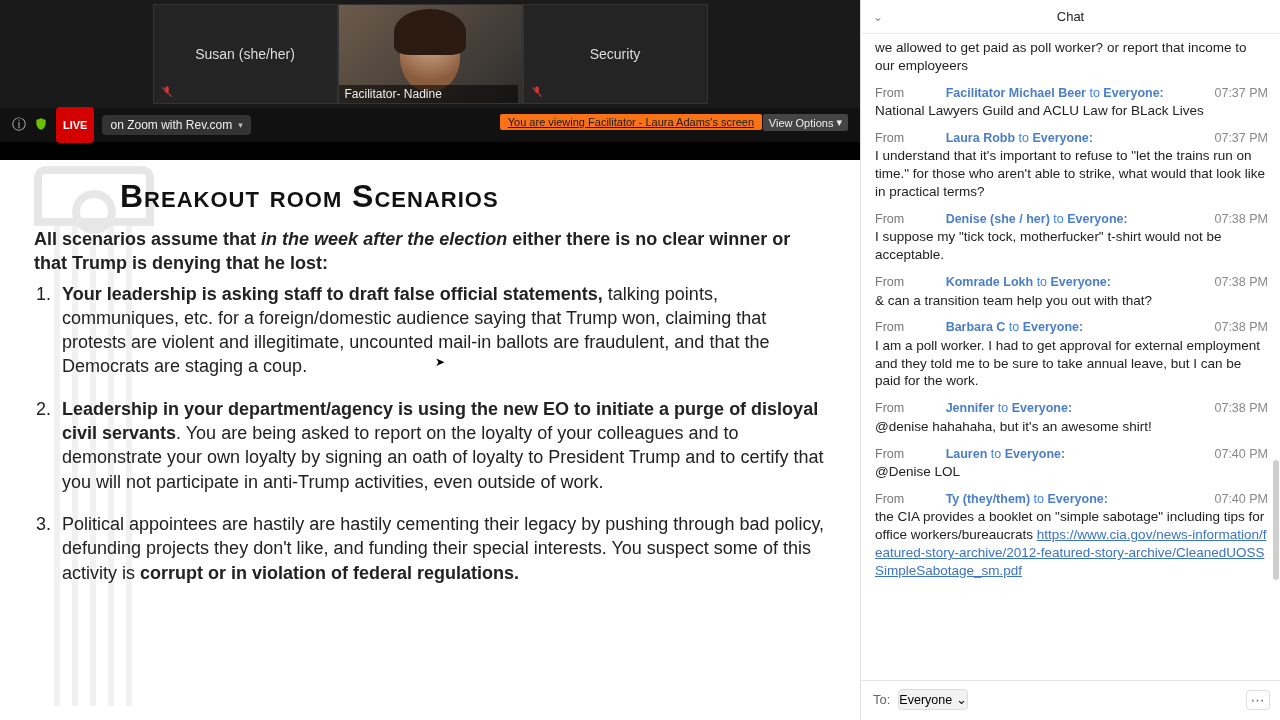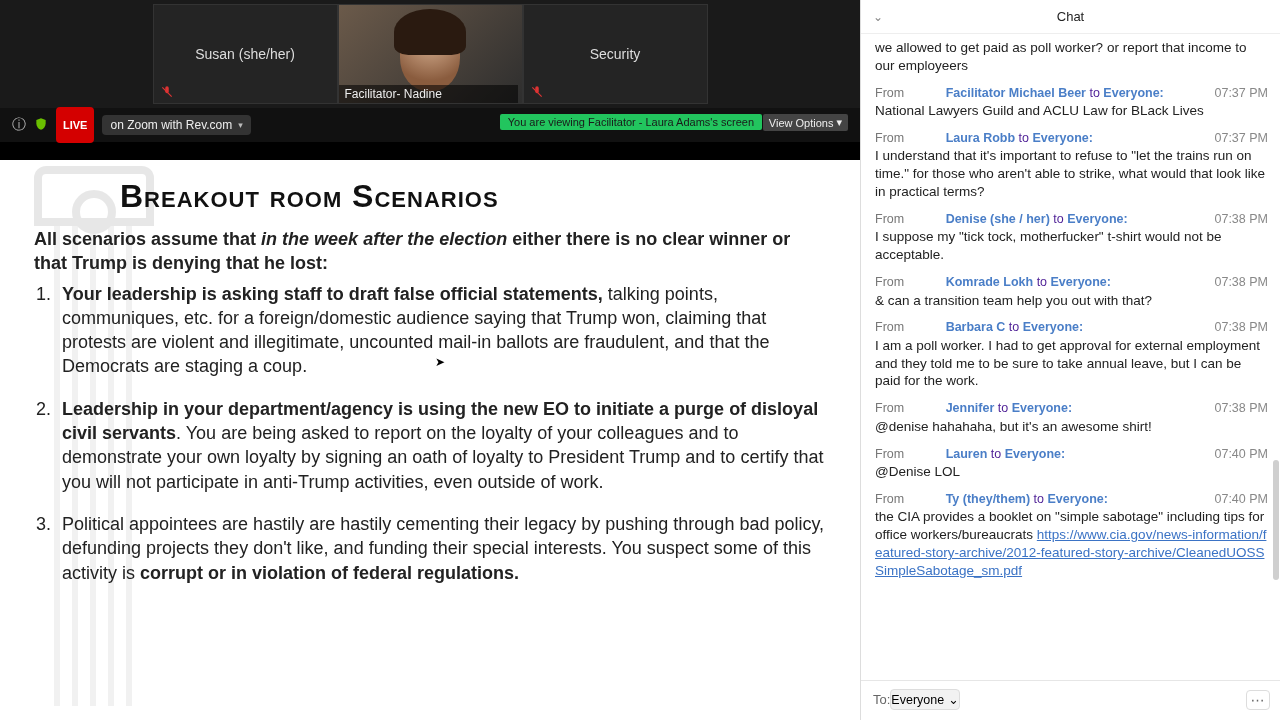--- a/index.html
+++ b/index.html
@@ -14,21 +14,21 @@
   .mute-ico svg { width:14px; height:14px; }
   .nadine-thumb { position:absolute; inset:0; background:linear-gradient(135deg,#6b5a4a 0%,#2e2e2e 100%); display:flex; align-items:center; justify-content:center; }
   .face { width:60px; height:74px; background:radial-gradient(circle at 50% 30%, #d9b293 0%, #8a5c3e 70%); border-radius:50% 50% 45% 45%; position:relative; }
   .hair { position:absolute; top:-8px; left:-6px; right:-6px; height:46px; background:#2a1a10; border-radius:50% 50% 20% 20%; }
   .toolbar { height:34px; background:#111; display:flex; align-items:center; gap:8px; padding:0 12px; position:relative; }
   .info-ico { color:#bbb; font-size:14px; cursor:pointer; }
   .shield-ico { color:#8bc34a; font-size:12px; cursor:pointer; }
   .live-badge { background:#d40000; color:#fff; font-size:11px; font-weight:700; padding:12px 7px; border-radius:4px; }
   .stream-pill { background:#333; color:#eee; font-size:12px; padding:3px 8px 3px 8px; border-radius:4px; display:flex; align-items:center; gap:6px; cursor:pointer; }
   .stream-pill .caret { font-size:9px; color:#bbb; }
-  .share-banner { position:absolute; right:98px; top:6px; background:#22c55e; color:#1a1a1a; font-size:11px; padding:2px 8px; border-radius:2px; }
+  .share-banner { position:absolute; right:98px; top:6px; background:#f97316; color:#1a1a1a; font-size:11px; padding:2px 8px; border-radius:2px;text-decoration:underline; }
   .view-opts { position:absolute; right:12px; top:6px; background:#444; color:#eee; font-size:11px; padding:2px 6px; border-radius:2px; cursor:pointer; display:flex; align-items:center; gap:3px; }
   .slide-area { flex:1; background:#000; padding:18px 0 0 0; }
   .slide { background:#fff; height:100%; width:100%; padding:18px 34px 0 34px; position:relative; overflow:hidden; }
   .column-deco { position:absolute; left:34px; top:6px; width:120px; height:560px; opacity:.10; }
   .column-deco .cap { width:120px; height:60px; border:8px solid #222; border-radius:12px 12px 0 0; position:relative; }
   .column-deco .cap::after{ content:""; position:absolute; top:16px; left:50%; transform:translateX(-50%); width:28px; height:28px; border:8px solid #222; border-radius:50%; }
   .column-deco .shaft { margin:0 auto; width:80px; height:480px; background:repeating-linear-gradient(90deg,#222 0 6px, transparent 6px 18px); opacity:.6; }
   .slide h1 { font-family: Impact, "Arial Black", sans-serif; letter-spacing:1px; font-size:32px; margin:0 0 12px 86px; font-variant:small-caps; font-weight:700; color:#111; }
   .intro { font-size:18px; color:#222; line-height:1.35; margin:0 0 6px 0; }
   .intro b { font-weight:700; }
@@ -40,26 +40,26 @@
   
   .chat { flex:1; background:#fff; display:flex; flex-direction:column; border-left:1px solid #ddd; }
   .chat-head { height:34px; display:flex; align-items:center; justify-content:center; position:relative; border-bottom:1px solid #eee; }
   .chat-head .title { font-size:13px; color:#222; font-weight:400; }
   .chat-head .collapse { position:absolute; left:12px; color:#888; cursor:pointer; font-size:12px; }
   .messages { flex:1; overflow-y:auto; padding:4px 12px 4px 14px; font-size:13px; color:#222; }
   .msg { margin-bottom:10px; line-height:1.32; }
   .msg-head { color:#777; font-size:12.5px; display:flex; justify-content:space-between; gap:8px; }
   .msg-head .lhs .from { color:#777; }
   .msg-head .lhs .sender { color:#4a7ec7; font-weight:600;padding-left:38px; }
-  .msg-head .lhs .to { color:#4c1d95; }
+  .msg-head .lhs .to { color:#3b82f6; }
   .msg-head .lhs .aud { color:#4a7ec7; font-weight:600; }
   .msg-head .time { color:#888; }
   .msg-body { color:#222; font-size:13.5px; margin-top:1px; }
   .msg-body a.link { color:#3b73c5; text-decoration:underline; word-break:break-all; }
-  .chat-input { border-top:1px solid #e6e6e6; padding:8px 10px 10px 12px; display:flex; align-items:center; gap:0; font-size:13px; }
+  .chat-input { border-top:1px solid #e6e6e6; padding:8px 10px 10px 12px; display:flex; align-items:center; gap:8px; font-size:13px; }
   .chat-input .tolbl { color:#666; }
   .chat-input .aud-sel { background:#f2f2f2; border:1px solid #ddd; border-radius:4px; padding:2px 0; font-size:12.5px; cursor:pointer; display:flex; align-items:center; gap:4px; }
   .chat-input .more { margin-left:auto; width:24px; height:20px; border:1px solid #ddd; border-radius:4px; display:flex; align-items:center; justify-content:center; color:#666; cursor:pointer; font-size:14px; letter-spacing:1px; }
   .scroll-ind { position:absolute; right:1px; top:460px; width:6px; height:120px; background:#cfcfcf; border-radius:3px; }
   .chat { position:relative; }
 </style>
 </head>
 <body>
 
 <div class="app">

